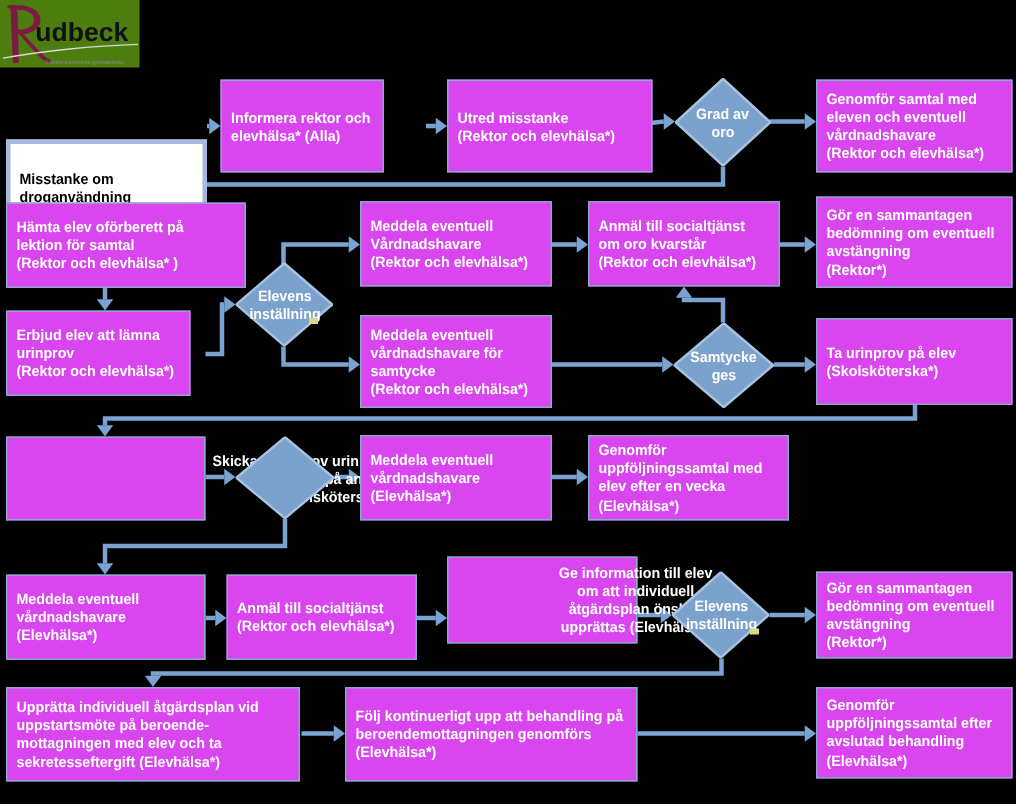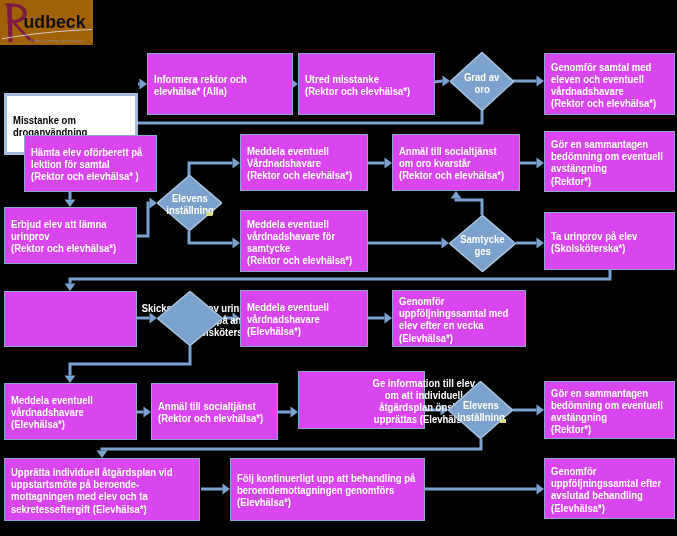--- a/index.html
+++ b/index.html
@@ -11,21 +11,21 @@
   .boxwhite{background:#fff;border:3px solid #a7b9de;margin-top:40px;}
   .lbl{position:absolute;left:6px;right:4px;top:calc(50% + 1.5px);transform:translateY(-50%) scaleX(0.95);
        transform-origin:left center;width:200%;
        font-size:10px;line-height:12.2px;font-weight:bold;white-space:pre-line;color:#fff;}
   .boxwhite .lbl{color:#000;left:6px;top:calc(50% + 3px);}
   .diamond{position:absolute;}
   .diamond svg{position:absolute;left:0;top:0;}
   .dlabel{position:absolute;left:-20px;right:-20px;top:calc(50% + 2px);transform:translateY(-50%);
        text-align:center;color:#fff;font-size:10px;line-height:12.4px;font-weight:bold;white-space:pre-line;}
   .dlabel span{display:inline-block;transform:scaleX(0.95);}
-  #logo{position:absolute;left:0;top:0;width:93px;height:45px;background:#a16207;overflow:hidden;}
+  #logo{position:absolute;left:0;top:0;width:93px;height:45px;background:#4d7c0f;overflow:hidden;}
 </style>
 </head>
 <body>
 
 <div id="page">
   <svg id="conn-layer" width="677" height="536">
       <g>
         <polyline points="138,84 139.5,84" fill="none" stroke="#7ba3d2" stroke-width="3"></polyline>
         <polygon points="147,84 139.5,78.5 139.5,89.5" fill="#7ba3d2"></polygon>
       </g>
@@ -128,46 +128,46 @@
       <g>
         <polyline points="425,489 536.5,489" fill="none" stroke="#7ba3d2" stroke-width="3"></polyline>
         <polygon points="544,489 536.5,483.5 536.5,494.5" fill="#7ba3d2"></polygon>
       </g>
     </svg>
   <div id="nodes">
       <div class="node box boxwhite" style="left: 4px; top: 53px; width: 134px; height: 62px;">
         <div class="lbl">Misstanke om
 droganvändning</div>
       </div>
-      <div class="node box" style="left: 147px; top: 53px; width: 146px; height: 62px;">
+      <div class="node box" style="left: 147px; top: 53px; width: 109px; height: 62px;">
         <div class="lbl">Informera rektor och
 elevhälsa* (Alla)</div>
       </div>
       <div class="node box" style="left: 298px; top: 53px; width: 137px; height: 62px;">
         <div class="lbl">Utred misstanke
 (Rektor och elevhälsa*)</div>
       </div>
       <div class="node diamond" style="left: 450px; top: 52px; width: 64px; height: 59px;">
         <svg width="64" height="59">
           <polygon points="32,0.5 63.5,29.5 32,58.5 0.5,29.5" fill="#7ba1cd" stroke="#a8c3e0" stroke-width="1.6"></polygon>
         </svg>
         <div class="dlabel"><span>Grad av</span><br><span>oro</span></div>
       </div>
       <div class="node box" style="left: 544px; top: 53px; width: 131px; height: 62px;">
         <div class="lbl">Genomför samtal med
 eleven och eventuell
 vårdnadshavare
 (Rektor och elevhälsa*)</div>
       </div>
-      <div class="node box" style="left: 4px; top: 135px; width: 133px; height: 57px; margin-left: 20px;">
+      <div class="node box" style="left: 4px; top: 135px; width: 160px; height: 57px;">
         <div class="lbl">Hämta elev oförberett på
 lektion för samtal
 (Rektor och elevhälsa* )</div>
       </div>
-      <div class="node box" style="left: 4px; top: 207px; width: 133px; height: 57px;">
+      <div class="node box" style="left: 4px; top: 207px; width: 123px; height: 57px;">
         <div class="lbl">Erbjud elev att lämna
 urinprov
 (Rektor och elevhälsa*)</div>
       </div>
       <div class="node diamond" style="left: 157px; top: 175px; width: 65px; height: 56px;">
         <svg width="65" height="56">
           <polygon points="32.5,0.5 64.5,28 32.5,55.5 0.5,28" fill="#7ba1cd" stroke="#a8c3e0" stroke-width="1.6"></polygon>
         </svg>
         <div class="dlabel"><span>Elevens</span><br><span>inställning</span></div>
       </div>

